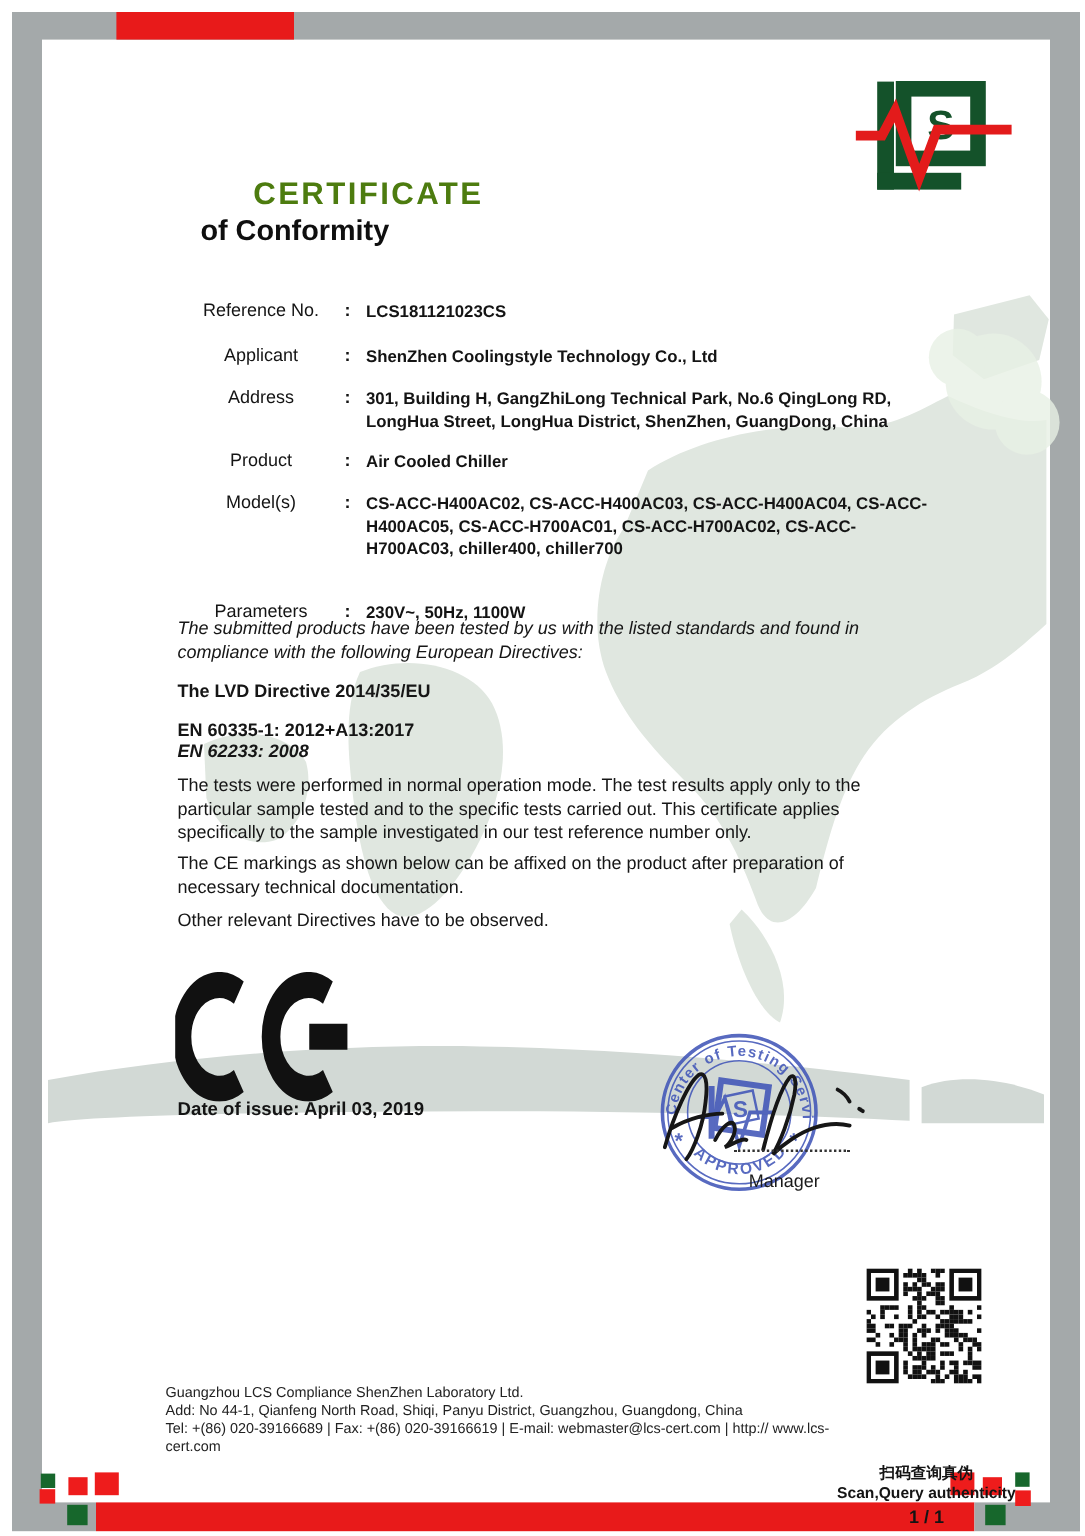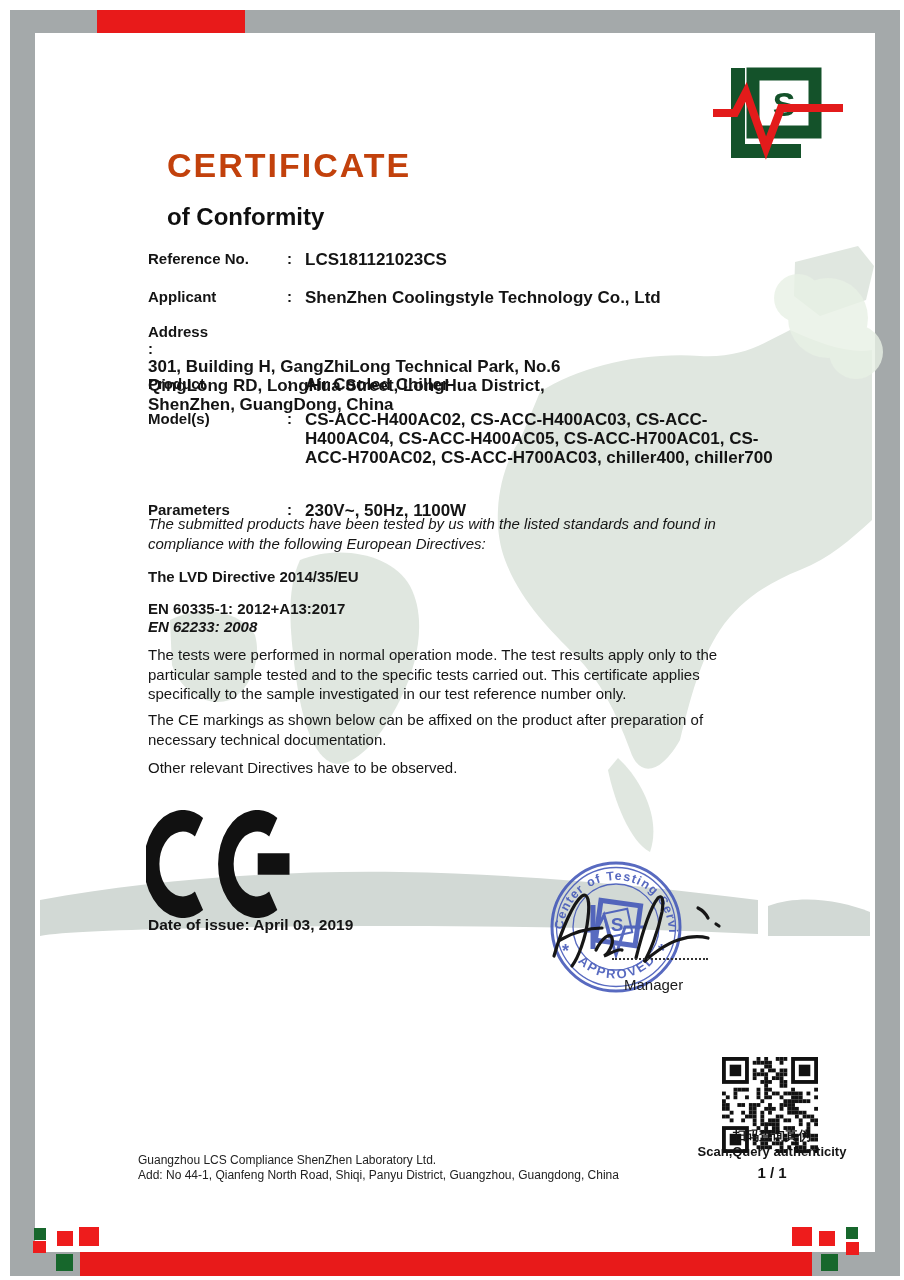--- a/index.html
+++ b/index.html
@@ -12,27 +12,27 @@
   
   .bar{position:absolute;background:#a4a9aa;}
   .accent{position:absolute;background:#e81a1a;}
   .sq{position:absolute;}
   .sq.red{background:#ee1c1c;}
   .sq.green{background:#17672c;}
   
   .wm{position:absolute;left:0;top:0;z-index:1;}
   .content{position:absolute;left:0;top:0;width:904px;height:1280px;z-index:2;}
   
-  .title1{font-size:34px;font-weight:bold;letter-spacing:2px;color:#c2410c;}
-  .title2{font-size:24px;font-weight:bold;color:#0f0f0f;margin-top:18px;}
+  .title1{font-size:26px;font-weight:bold;letter-spacing:2px;color:#4d7c0f;margin-left:44px;}
+  .title2{font-size:24px;font-weight:bold;color:#0f0f0f;margin-top:2px;}
   
   .frow{position:absolute;left:148px;display:flex;align-items:flex-start;}
-  .flabel{width:139px;font-size:15px;font-weight:bold;flex:none;}
+  .flabel{width:139px;font-size:15px;font-weight:normal;flex:none;text-align:center;}
   .fcolon{width:18px;font-size:15px;font-weight:bold;flex:none;}
-  .fvalue{width:474px;font-size:17px;font-weight:bold;line-height:19px;}
+  .fvalue{width:474px;font-size:14px;font-weight:bold;line-height:19px;}
   
   .para{position:absolute;left:148px;width:600px;font-size:15px;line-height:19.5px;color:#161616;}
   .bold{font-weight:bold;}
   .footer-line{font-size:12px;line-height:15px;color:#222;}
   .qrblock{position:absolute;left:688px;width:168px;text-align:center;}
   .qrcap{font-size:13px;font-weight:bold;line-height:16px;}
   .pagenum{font-size:15px;font-weight:bold;margin-top:4px;}
   .dotline{position:absolute;border-bottom:2px dotted #333;}
   .manager{position:absolute;font-size:15px;color:#1a1a1a;}
 </style>
@@ -96,21 +96,21 @@
   <div class="frow" style="top:250px;">
     <div class="flabel">Reference No.</div>
     <div class="fcolon">:</div>
     <div class="fvalue">LCS181121023CS</div>
   </div>
   <div class="frow" style="top:288px;">
     <div class="flabel">Applicant</div>
     <div class="fcolon">:</div>
     <div class="fvalue">ShenZhen Coolingstyle Technology Co., Ltd</div>
   </div>
-  <div class="frow" style="top:323px;flex-direction:column;">
+  <div class="frow" style="top:323px;">
     <div class="flabel">Address</div>
     <div class="fcolon">:</div>
     <div class="fvalue">301, Building H, GangZhiLong Technical Park, No.6 QingLong RD, LongHua Street, LongHua District, ShenZhen, GuangDong, China</div>
   </div>
   <div class="frow" style="top:375px;">
     <div class="flabel">Product</div>
     <div class="fcolon">:</div>
     <div class="fvalue">Air Cooled Chiller</div>
   </div>
   <div class="frow" style="top:410px;">
@@ -395,24 +395,25 @@
       <rect x="4" y="4" width="20" height="20" fill="#fff"></rect>
       <rect x="8" y="8" width="12" height="12" fill="#111"></rect>
       <rect x="72" y="0" width="28" height="28" fill="#111"></rect>
       <rect x="76" y="4" width="20" height="20" fill="#fff"></rect>
       <rect x="80" y="8" width="12" height="12" fill="#111"></rect>
       <rect x="0" y="72" width="28" height="28" fill="#111"></rect>
       <rect x="4" y="76" width="20" height="20" fill="#fff"></rect>
       <rect x="8" y="80" width="12" height="12" fill="#111"></rect>
     </svg>
 
-  <div class="qrblock" style="top:1128px;">
+  <div class="qrblock" style="top:1220px;">
     <div class="qrcap">扫码查询真伪</div>
     <div class="qrcap">Scan,Query authenticity</div>
     <div class="pagenum">1 / 1</div>
   </div>
 
   <div class="abs" style="left:138px;top:1153px;width:560px;">
     <div class="footer-line">Guangzhou LCS Compliance ShenZhen Laboratory Ltd.</div>
     <div class="footer-line">Add: No 44-1, Qianfeng North Road, Shiqi, Panyu District, Guangzhou, Guangdong, China</div>
+    <div class="footer-line">Tel: +(86) 020-39166689  |  Fax: +(86) 020-39166619  |  E-mail: webmaster@lcs-cert.com  |  http:// www.lcs-cert.com</div>
   </div>
 
 </div>
 
 </body></html>

